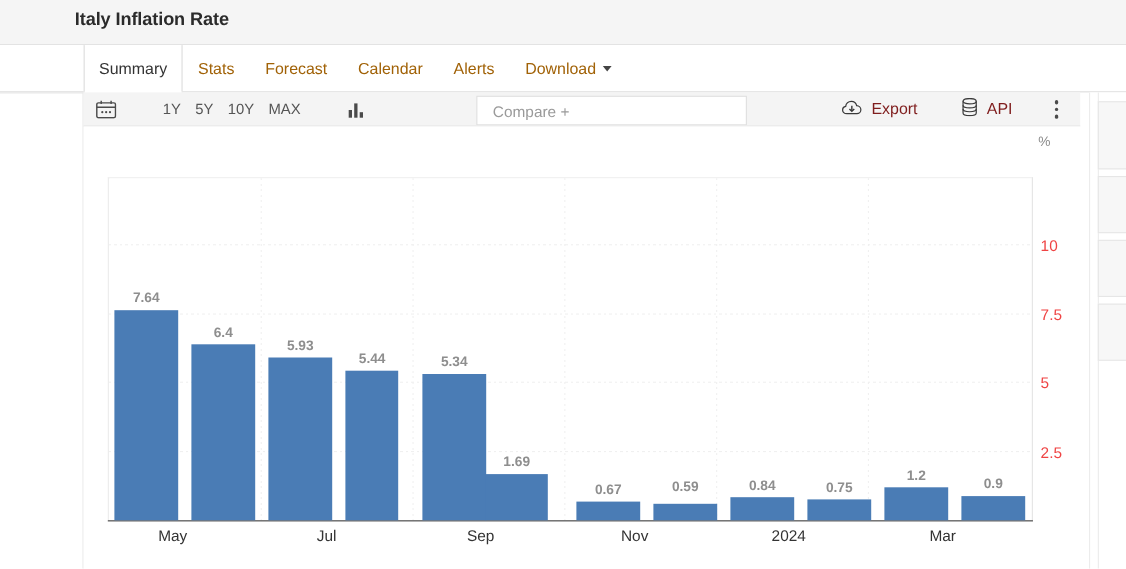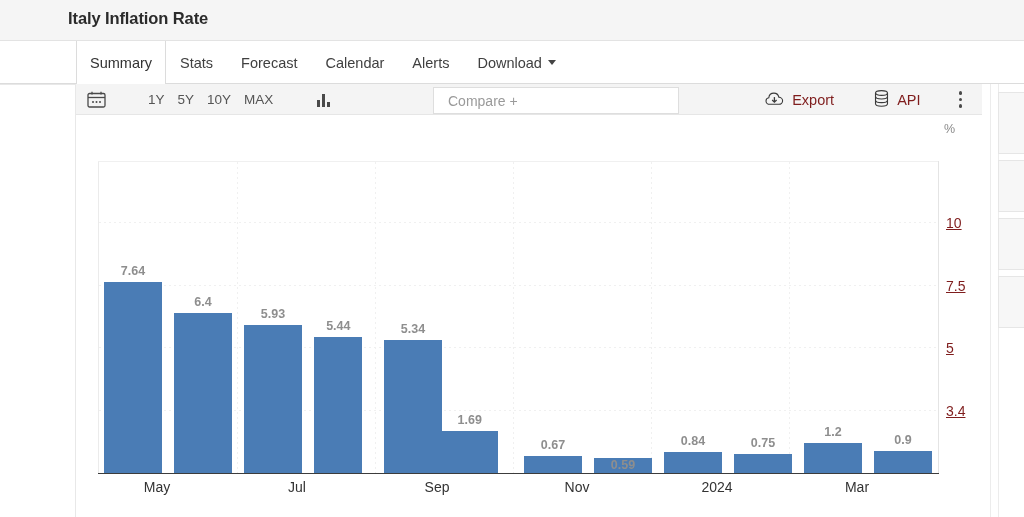--- a/index.html
+++ b/index.html
@@ -24,21 +24,21 @@
   }
 
   
   .tabbar {
     position: absolute; left: 0; top: 41px; width: 1024px; height: 43px;
     background: #ffffff; border-bottom: 1px solid #dcdcdc;
   }
   .tabs { position: absolute; left: 76px; top: 0; height: 43px; display: flex; align-items: stretch; }
   .tab {
     display: flex; align-items: center; padding: 0 13px;
-    font-size: 14.5px; color: #404040; white-space: nowrap;
+    font-size: 14.5px; color: #a16207; white-space: nowrap;
     cursor: pointer; background: transparent;
     border-left: 1px solid transparent; border-right: 1px solid transparent;
     position: relative;
   }
   .tab.active {
     background: #ffffff;
     border-left: 1px solid #dcdcdc;
     border-right: 1px solid #dcdcdc;
     color: #333;
   }
@@ -120,23 +120,22 @@
   .axis-right {
     position: absolute; left: 862px; top: 46px; width: 1px; height: 313px;
     background: #e4e4e4;
   }
   .axis-bottom {
     position: absolute; left: 22px; top: 358px; width: 841px; height: 1px;
     background: #3c3c3c;
   }
   .ylabels { position: absolute; left: 870px; top: 46px; width: 60px; height: 312px; }
   .ylabel {
-    position: absolute; left: 0; font-size: 14px; color: #7f1d1d; white-space: nowrap;
+    position: absolute; left: 0; font-size: 14px; color: #ef4444; white-space: nowrap;
     transform: translateY(-50%);
-    text-decoration: underline;
   }
   .bars { position: absolute; left: 22px; top: 46px; width: 840px; height: 312px; }
   .bar-g { position: absolute; bottom: 0; }
   .bar {
     width: 100%; background: #4a7cb5;
     background-image: radial-gradient(circle at 3px 3px, rgba(255,255,255,0.12) 1px, transparent 1.2px);
     background-size: 7px 7px;
   }
   .bar-val {
     position: absolute; left: 50%; transform: translateX(-50%);
@@ -265,21 +264,21 @@
       </div>
     </div>
   </div>
 
   <div class="chart-wrap">
     <div class="pct-unit">%</div>
     <div class="plot"></div>
     <div class="axis-right"></div>
     <div class="axis-bottom"></div>
     <div class="ylabels" id="ylabels">
-        <div class="ylabel" style="top: 249.6px;">3.4</div>
+        <div class="ylabel" style="top: 249.6px;">2.5</div>
         <div class="ylabel" style="top: 187.2px;">5</div>
         <div class="ylabel" style="top: 124.8px;">7.5</div>
         <div class="ylabel" style="top: 62.4px;">10</div>
       </div>
     <div class="bars" id="bars">
         <div class="bar-g" style="left: 6.3px; width: 57.4px; height: 190.694px;">
           <div class="bar" style="height: 100%; background: rgb(74, 124, 181);"></div>
           <div class="bar-val" style="bottom: 194.694px;">7.64</div>
         </div>
         <div class="bar-g" style="left: 76.3px; width: 57.4px; height: 159.744px;">
@@ -301,21 +300,21 @@
         <div class="bar-g" style="left: 343px; width: 57.4px; height: 42.1824px;">
           <div class="bar" style="height: 100%; background: rgb(74, 124, 181);"></div>
           <div class="bar-val" style="bottom: 46.1824px;">1.69</div>
         </div>
         <div class="bar-g" style="left: 426.3px; width: 57.4px; height: 16.7232px;">
           <div class="bar" style="height: 100%; background: rgb(74, 124, 181);"></div>
           <div class="bar-val" style="bottom: 20.7232px;">0.67</div>
         </div>
         <div class="bar-g" style="left: 496.3px; width: 57.4px; height: 14.7264px;">
           <div class="bar" style="height: 100%; background: rgb(74, 124, 181);"></div>
-          <div class="bar-val" style="bottom: 1px;">0.59</div>
+          <div class="bar-val" style="bottom: 24px;">0.59</div>
         </div>
         <div class="bar-g" style="left: 566.3px; width: 57.4px; height: 20.9664px;">
           <div class="bar" style="height: 100%; background: rgb(74, 124, 181);"></div>
           <div class="bar-val" style="bottom: 24.9664px;">0.84</div>
         </div>
         <div class="bar-g" style="left: 636.3px; width: 57.4px; height: 18.72px;">
           <div class="bar" style="height: 100%; background: rgb(74, 124, 181);"></div>
           <div class="bar-val" style="bottom: 22.72px;">0.75</div>
         </div>
         <div class="bar-g" style="left: 706.3px; width: 57.4px; height: 29.952px;">

